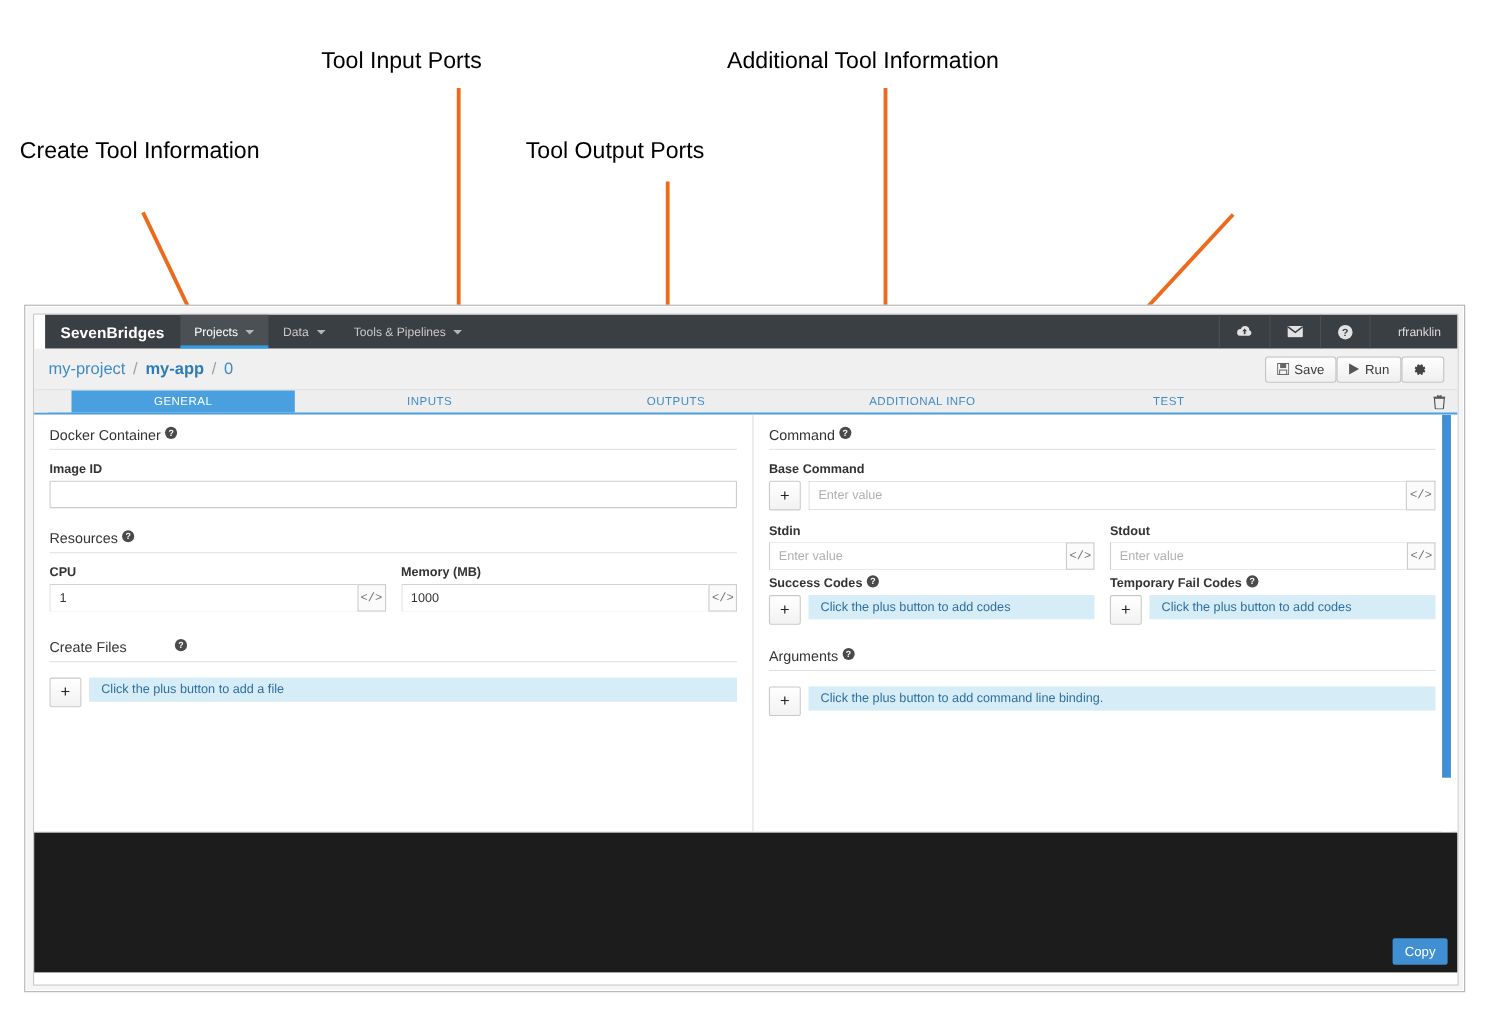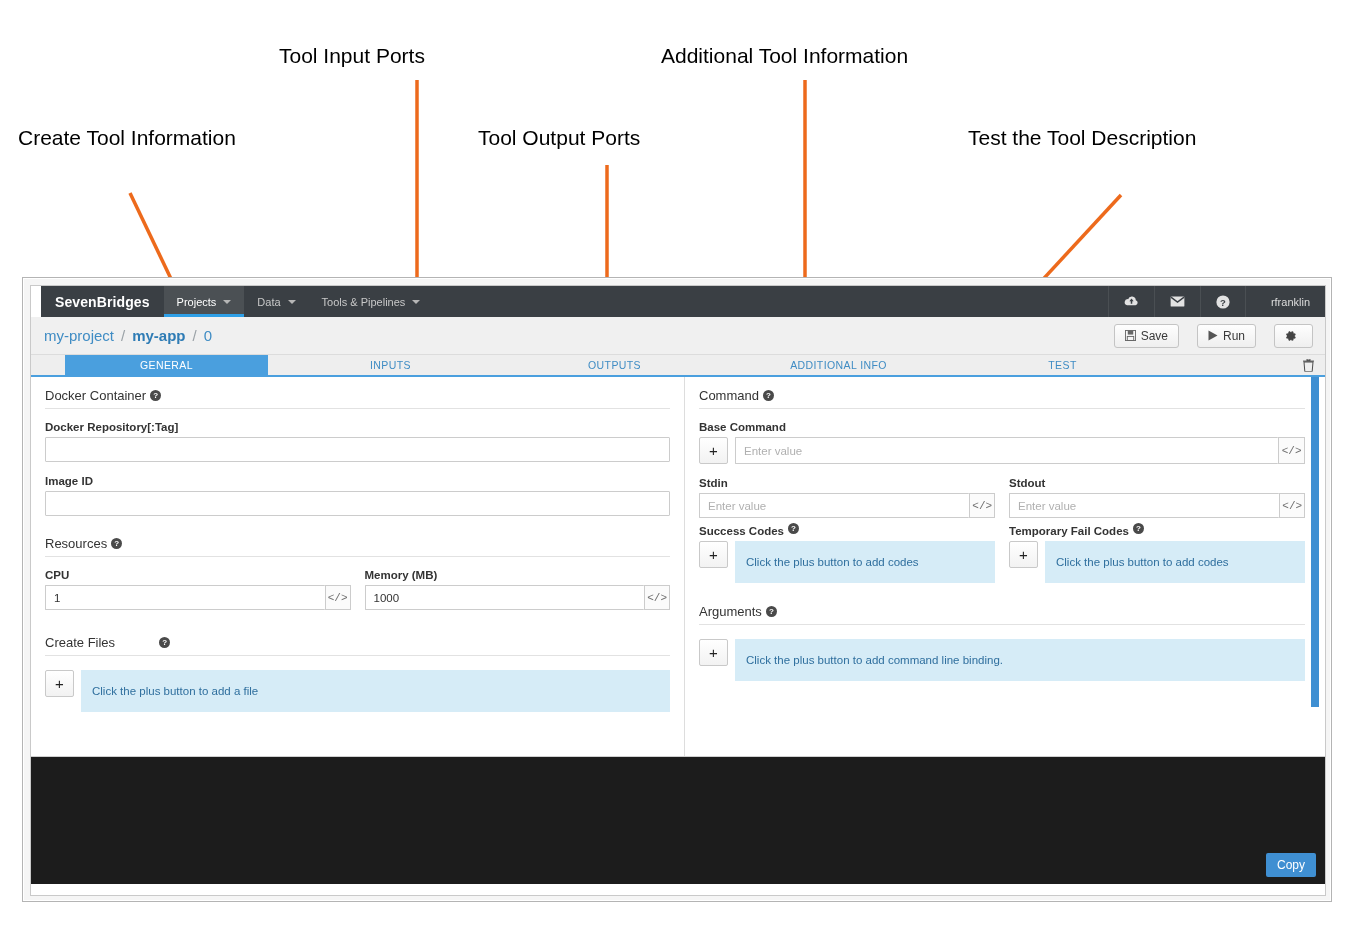--- a/index.html
+++ b/index.html
@@ -15,21 +15,21 @@
 
   
   .annot {
     position: absolute;
     color: #000;
     font-size: 21px;
     font-family: "Liberation Sans", sans-serif;
     white-space: nowrap;
   }
   #ann-general   { left: 18px;  top: 126px; }
-  #ann-inputs    { left: 279px; top: 44px;  }
+  #ann-inputs    { left: 292px; top: 44px;  }
   #ann-outputs   { left: 478px; top: 126px; }
   #ann-addinfo   { left: 661px; top: 44px;  }
   #ann-test      { left: 968px; top: 126px; }
 
   #arrows { position: absolute; left:0; top:0; width:1350px; height:934px; pointer-events:none; }
 
   
   #window {
     position: absolute;
     left: 22px; top: 277px;
@@ -104,21 +104,21 @@
     padding: 0 12px 0 13px;
     position:relative;
   }
   .crumb {
     color:#3f8cc4; font-size:15px; cursor:pointer;
   }
   .crumb.strong { font-weight:bold; color:#2f7cb5; }
   .crumb-sep { color:#9aa1a6; margin:0 7px; font-size:15px; }
   .crumb-rev { color:#3f8cc4; font-size:15px; }
 
-  .btn-group { margin-left:auto; display:flex; align-items:center; gap:18px; }
+  .btn-group { margin-left:auto; display:flex; align-items:center; gap:0; }
   .btn {
     background: linear-gradient(#fefefe,#efefef);
     border:1px solid #c4c4c4;
     border-radius:3px;
     font-size:12px; color:#3a3a3a;
     height:24px;
     padding: 0 10px;
     display:flex; align-items:center; gap:5px;
     cursor:pointer;
     white-space:nowrap;
@@ -163,21 +163,21 @@
     padding: 11px 14px 0 14px;
   }
   .col.left  { width: 654px; border-right:1px solid #dddddd; }
   .col.right { width: 634px; }
 
   .sect-title {
     font-size:13px; color:#333;
     padding-bottom:5px;
     border-bottom:1px solid #e2e2e2;
     margin-bottom: 12px;
-    display:flex; align-items:flex-end; gap:4px;
+    display:flex; align-items:center; gap:4px;
   }
   .qmark{
     display:inline-block;
     width:11px;height:11px;border-radius:50%;
     background:#4a4a4a;color:#fff;
     font-size:8px; line-height:11px; text-align:center;
     font-weight:bold;
     position:relative; top:-2px;
     cursor:pointer;
   }
@@ -211,21 +211,21 @@
   .plusrow { display:flex; align-items:stretch; gap:7px; }
   .plusbtn {
     width:29px; height:27px;
     border:1px solid #c9c9c9;
     background:linear-gradient(#ffffff,#f2f2f2);
     display:flex;align-items:center;justify-content:center;
     font-size:15px; color:#222; line-height:1;
     cursor:pointer; border-radius:2px;
   }
   .hintbox {
-    flex:1; height:42px;
+    flex:1; height:22px;
     background:#d6ecf7;
     display:flex; align-items:center;
     padding-left:11px;
     color:#2f6f9e; font-size:11.5px;
     cursor:pointer;
   }
 
   
   .vscroll {
     position:absolute; right:0; top:0;
@@ -266,21 +266,20 @@
 </style>
 </head>
 <body>
 
 <div id="page">
 
   <div class="annot" id="ann-general">Create Tool Information</div>
   <div class="annot" id="ann-inputs">Tool Input Ports</div>
   <div class="annot" id="ann-outputs">Tool Output Ports</div>
   <div class="annot" id="ann-addinfo">Additional Tool Information</div>
-  <div class="annot" id="ann-test">Test the Tool Description</div>
 
   <svg id="arrows" viewBox="0 0 1350 934">
     <defs>
       <marker id="ah" markerWidth="5" markerHeight="5" refX="3.6" refY="2.5" orient="auto">
         <path d="M0,0 L5,2.5 L0,5 z" fill="#ED6A1C"></path>
       </marker>
     </defs>
 
     <line x1="130" y1="193" x2="205" y2="350" stroke="#ED6A1C" stroke-width="3.5" marker-end="url(#ah)"></line>
 
@@ -391,24 +390,20 @@
 
     <div class="body-wrap">
 
       <div class="col left">
 
         <div class="sect-title">
           <span>Docker Container</span>
           <span class="qmark">?</span>
         </div>
 
-        <div class="field">
-          <div class="fl">Docker Repository[:Tag]</div>
-          <input class="inp" value="" style="">
-        </div>
 
         <div class="field">
           <div class="fl">Image ID</div>
           <input class="inp" value="" style="">
         </div>
 
         <div class="sect-title" style="margin-top:20px;">
           <span>Resources</span>
           <span class="qmark">?</span>
         </div>

